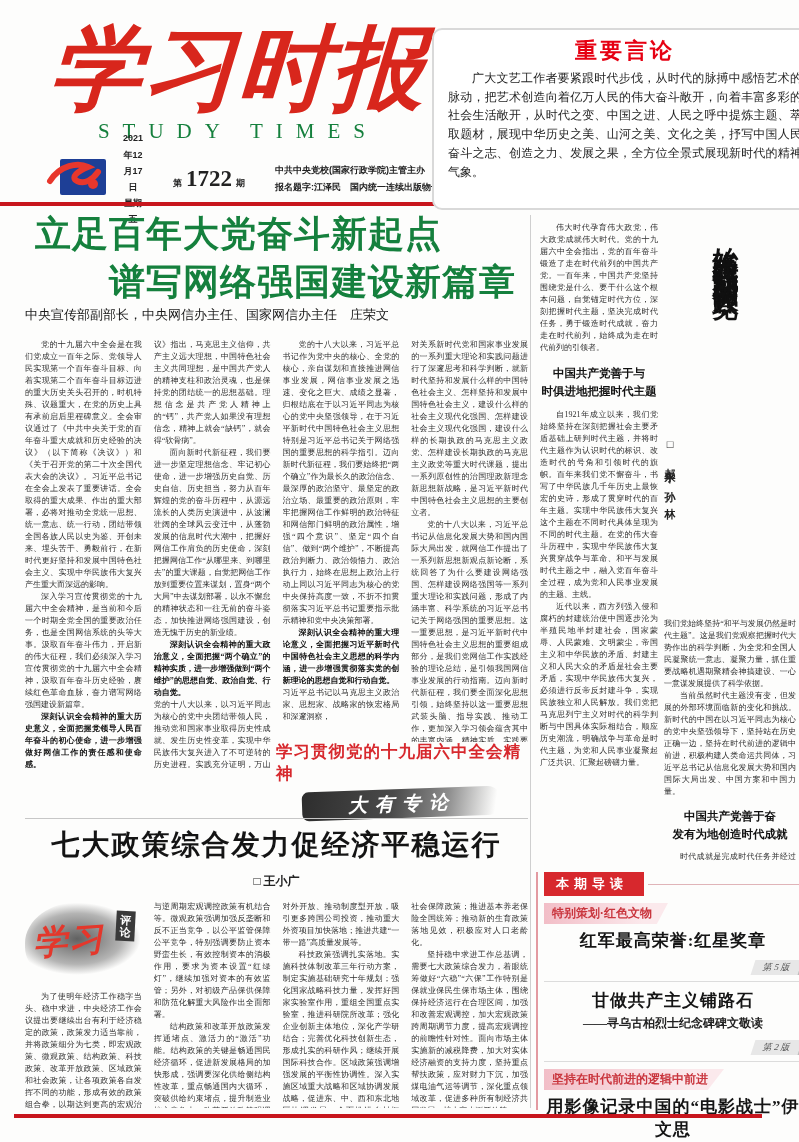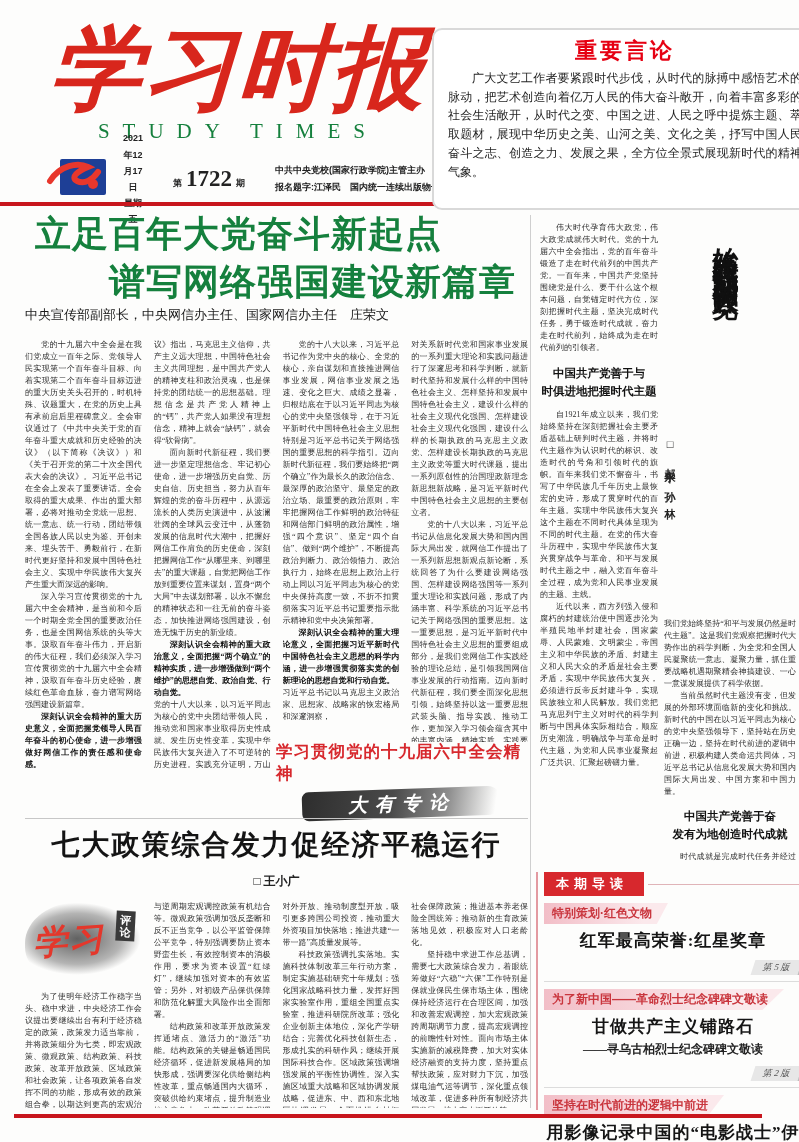--- a/index.html
+++ b/index.html
@@ -230,21 +230,20 @@
     </div>
 
     <div class="gitem">
       <span class="gtag">特别策划·红色文物</span>
       <div class="gtitle">红军最高荣誉:红星奖章</div>
       <div class="gpage"><span>第 5 版</span></div>
       <div class="gdiv"></div>
     </div>
 
     <div class="gitem">
-      <span class="gtag">为了新中国——革命烈士纪念碑碑文敬读</span>
       <div class="gtitle">甘做共产主义铺路石</div>
       <div class="gsub">——寻乌古柏烈士纪念碑碑文敬读</div>
       <div class="gpage"><span>第 2 版</span></div>
       <div class="gdiv"></div>
     </div>
 
     <div class="gitem">
       <span class="gtag">坚持在时代前进的逻辑中前进</span>
       <div class="gtitle">用影像记录中国的“电影战士”伊文思</div>
       

